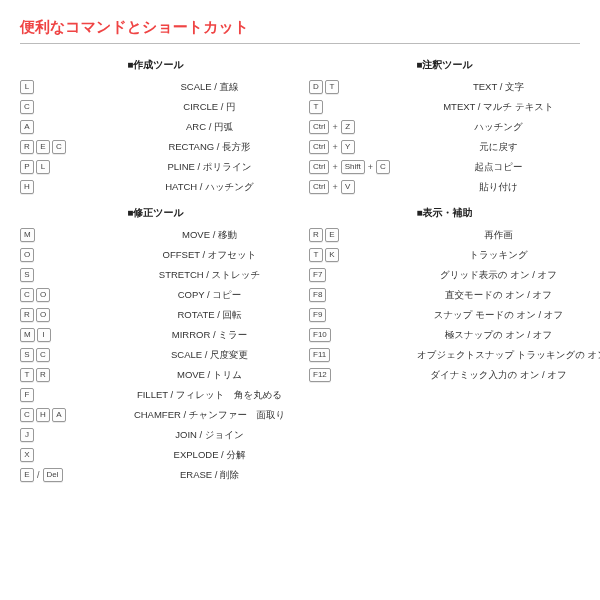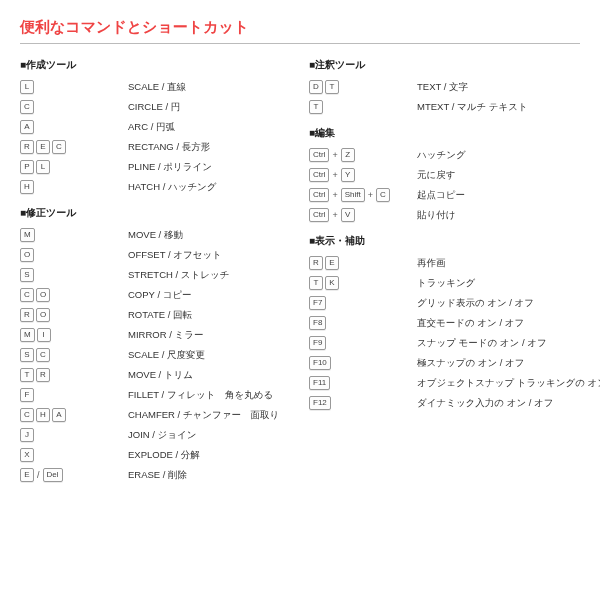--- a/index.html
+++ b/index.html
@@ -19,20 +19,21 @@
     margin-bottom: 6px;
   }
   .hr {
     border: none;
     border-top: 1px solid #bbb;
     margin: 0 0 10px 0;
   }
   .cols {
     display: flex;
     gap: 18px;
+    text-align: center;
   }
   .col {
     flex: 1;
     min-width: 0;
   }
   .sect-title {
     font-size: 10px;
     font-weight: bold;
     color: #222;
     margin: 12px 0 8px 0;
@@ -223,21 +224,20 @@
           <span class="key">T</span>
         </div>
         <div class="desc">TEXT / 文字</div>
       </div>
       <div class="row">
         <div class="keys">
           <span class="key">T</span>
         </div>
         <div class="desc">MTEXT / マルチ テキスト</div>
       </div>
-      <div class="sect-title">■編集</div>
       <div class="row">
         <div class="keys">
           <span class="key">Ctrl</span>
           <span class="plus">+</span>
           <span class="key">Z</span>
         </div>
         <div class="desc">ハッチング</div>
       </div>
       <div class="row">
         <div class="keys">

